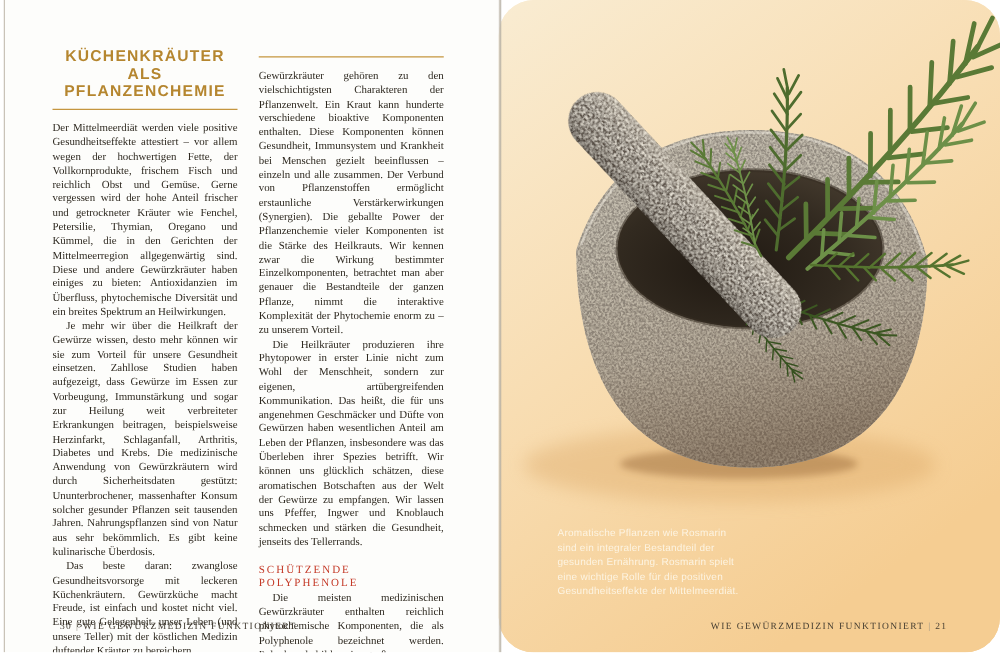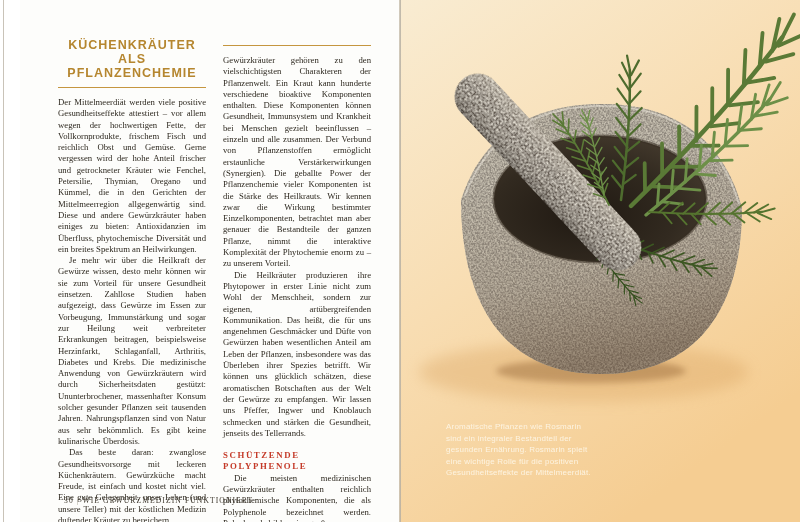--- a/index.html
+++ b/index.html
@@ -1,33 +1,33 @@
 <!DOCTYPE html>
 <html lang="de"><head>
 <meta charset="utf-8">
 <style>
   html,body{margin:0;padding:0;background:#ffffff;}
   .spread{position:relative;width:800px;height:522px;overflow:hidden;background:#ffffff;font-family:"Liberation Serif",serif;}
   .edge-line{position:absolute;left:3px;top:0;width:1px;height:522px;background:#c9c3b8;}
   
-  .page-left{position:absolute;left:20px;top:0;width:395px;height:522px;background:#fdfdfb;}
+  .page-left{position:absolute;left:4px;top:0;width:395px;height:522px;background:#fdfdfb;}
   .columns{position:absolute;left:38px;top:38px;width:313px;display:flex;gap:17px;}
   .col{width:148px;}
   .col-heading{text-align:center;font-family:"Liberation Sans",sans-serif;font-weight:bold;font-size:12.5px;line-height:14px;letter-spacing:1px;color:#b5862f;}
   .col-rule{height:0;border-top:1.6px solid #c5963f;margin-top:7px;}
   .col-body{margin-top:9px;font-size:8.7px;line-height:11.3px;text-align:justify;color:#2e2920;hyphens:auto;-webkit-hyphens:auto;}
   .col-body p{margin:0;}
   .col-body p + p{text-indent:11px;}
-  .subhead{margin:11px 0 0 0 !important;text-indent:0 !important;color:#c43a28;font-weight:bold;letter-spacing:1.6px;font-size:8.8px;}
+  .subhead{margin:11px 0 0 0 !important;text-indent:0 !important;color:#c43a28;font-weight:normal;letter-spacing:1.6px;font-size:8.8px;}
   .folio{position:absolute;bottom:17px;font-size:7.6px;letter-spacing:1.1px;color:#3e382e;white-space:nowrap;}
   .folio-left{left:44px;}
   .folio .sep{color:#9a9385;padding:0 3px;font-weight:normal;}
   
   .page-right{position:absolute;left:399px;top:0;width:401px;height:522px;overflow:hidden;
-    background:linear-gradient(155deg,#f9ecd2 0%,#f8dfb6 45%,#f5cd92 100%);}
+    background:linear-gradient(155deg,#f9ecd2 0%,#f8dfb6 45%,#f5cd92 100%);border-radius:28px;}
   .spine{position:absolute;left:399px;top:0;width:2px;height:522px;background:linear-gradient(90deg,#cfc9be,#aba599);opacity:.8;z-index:5;}
   .photo{position:absolute;left:0;top:0;}
   .caption{position:absolute;left:47px;top:421px;width:146px;font-family:"Liberation Sans",sans-serif;
     font-size:8px;line-height:11.6px;letter-spacing:.2px;color:#fdf4e2;z-index:3;}
   .folio-right{right:42px;color:#463e31;z-index:3;}
 </style>
 </head>
 <body>
 
 <div class="spread">
@@ -173,14 +173,17 @@
         <use href="#sprig" transform="translate(247 215) rotate(-35) scale(1.5)" stroke="#6d9048"></use>
         <use href="#sprig" transform="translate(222 200) rotate(-78) scale(1.15)" stroke="#4e6c2e"></use>
         <use href="#sprig" transform="translate(210 205) rotate(-112) scale(0.85)" stroke="#5a7a36"></use>
         <use href="#sprig" transform="translate(250 212) rotate(8) scale(1)" stroke="#55742f"></use>
         <use href="#sprig" transform="translate(205 195) rotate(-95) scale(0.7)" stroke="#6d9048"></use>
       </g>
     </svg>
 
     <div class="caption">Aromatische Pflanzen wie Rosmarin sind ein integraler Bestandteil der gesunden Ernährung. Rosmarin spielt eine wichtige Rolle für die positiven Gesundheitseffekte der Mittelmeerdiät.</div>
 
+    <div class="folio folio-right" style="position:absolute;">
+      <span>WIE GEWÜRZMEDIZIN FUNKTIONIERT</span><span class="sep">|</span><span>21</span>
+    </div>
   </div>
 </div>
 
 </body></html>

